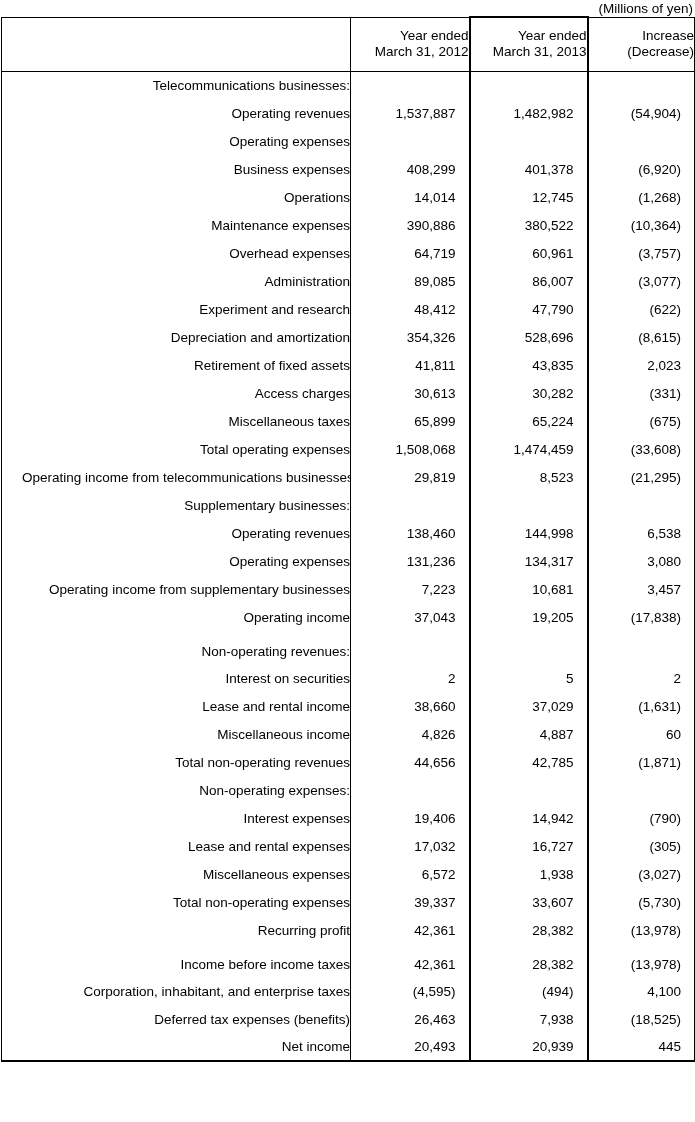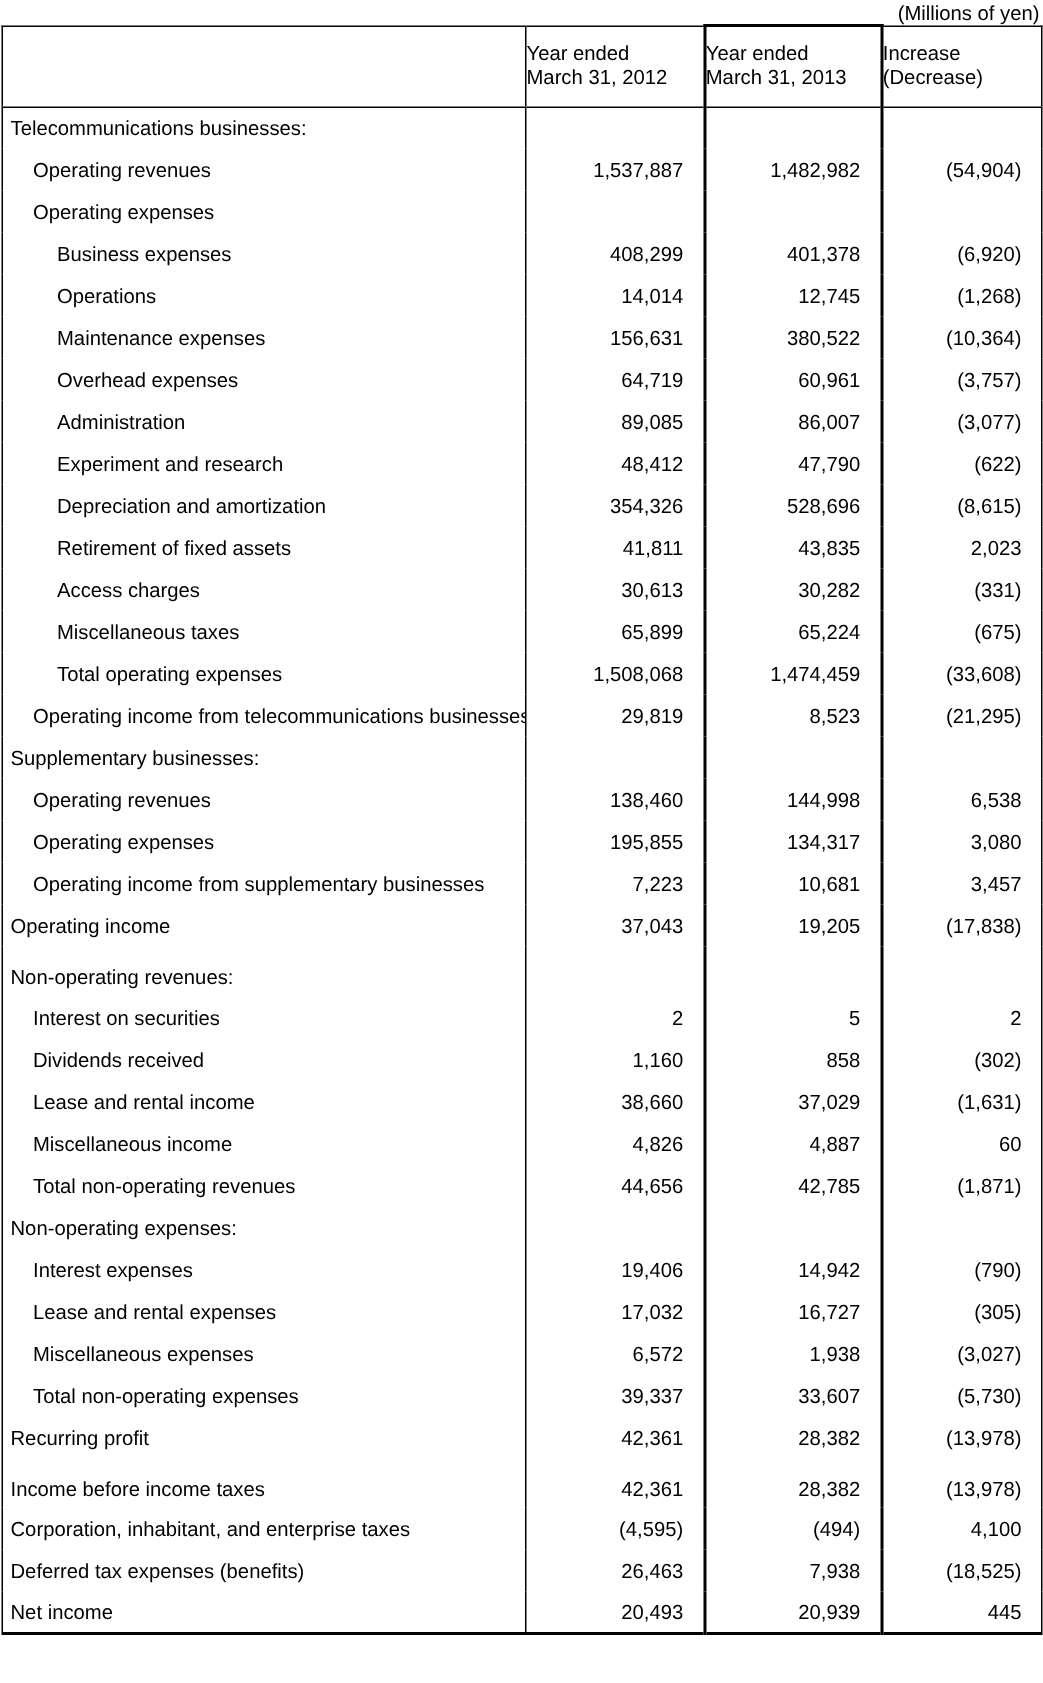--- a/index.html
+++ b/index.html
@@ -34,29 +34,29 @@
     border-bottom: 2.5px solid #000;
   }
   th, td {
     font-size: 13.5px;
     font-weight: normal;
     vertical-align: middle;
     overflow: hidden;
   }
   thead th {
     height: 54px;
-    text-align: left;
+    text-align: right;
     white-space: pre-line;
     line-height: 16px;
     border-bottom: 1px solid #000;
   }
   tbody tr { height: 28px; }
   tbody tr.tall { height: 33px; }
   tbody tr.tall td { padding-top: 8px; }
-  td.label { text-align: left; padding-left: 5px; white-space: nowrap; }
+  td.label { text-align: right; padding-left: 5px; white-space: nowrap; }
   tr.indent-1 td.label { padding-left: 20px; }
   tr.indent-2 td.label { padding-left: 36px; }
   td.num { text-align: right; padding-right: 13px; white-space: nowrap; }
   .col-y2012 { border-left: 1px solid #000; }
   .col-y2013 { border-left: 2.5px solid #000; border-right: 2.5px solid #000; }
   thead th.col-y2013 { border-top: 2.5px solid #000; border-bottom: 1px solid #000; }
 </style>
 </head>
 <body>
 
@@ -106,21 +106,21 @@
           <td class="num col-change">(6,920)</td>
         </tr>
         <tr class="indent-2">
           <td class="label">Operations</td>
           <td class="num col-y2012">14,014</td>
           <td class="num col-y2013">12,745</td>
           <td class="num col-change">(1,268)</td>
         </tr>
         <tr class="indent-2">
           <td class="label">Maintenance expenses</td>
-          <td class="num col-y2012">156,631</td>
+          <td class="num col-y2012">390,886</td>
           <td class="num col-y2013">380,522</td>
           <td class="num col-change">(10,364)</td>
         </tr>
         <tr class="indent-2">
           <td class="label">Overhead expenses</td>
           <td class="num col-y2012">64,719</td>
           <td class="num col-y2013">60,961</td>
           <td class="num col-change">(3,757)</td>
         </tr>
         <tr class="indent-2">
@@ -178,21 +178,21 @@
           <td class="num col-change"></td>
         </tr>
         <tr class="indent-1">
           <td class="label">Operating revenues</td>
           <td class="num col-y2012">138,460</td>
           <td class="num col-y2013">144,998</td>
           <td class="num col-change">6,538</td>
         </tr>
         <tr class="indent-1">
           <td class="label">Operating expenses</td>
-          <td class="num col-y2012">195,855</td>
+          <td class="num col-y2012">131,236</td>
           <td class="num col-y2013">134,317</td>
           <td class="num col-change">3,080</td>
         </tr>
         <tr class="indent-1">
           <td class="label">Operating income from supplementary businesses</td>
           <td class="num col-y2012">7,223</td>
           <td class="num col-y2013">10,681</td>
           <td class="num col-change">3,457</td>
         </tr>
         <tr class="indent-0">
@@ -205,26 +205,20 @@
           <td class="label">Non-operating revenues:</td>
           <td class="num col-y2012"></td>
           <td class="num col-y2013"></td>
           <td class="num col-change"></td>
         </tr>
         <tr class="indent-1">
           <td class="label">Interest on securities</td>
           <td class="num col-y2012">2</td>
           <td class="num col-y2013">5</td>
           <td class="num col-change">2</td>
-        </tr>
-        <tr class="indent-1">
-          <td class="label">Dividends received</td>
-          <td class="num col-y2012">1,160</td>
-          <td class="num col-y2013">858</td>
-          <td class="num col-change">(302)</td>
         </tr>
         <tr class="indent-1">
           <td class="label">Lease and rental income</td>
           <td class="num col-y2012">38,660</td>
           <td class="num col-y2013">37,029</td>
           <td class="num col-change">(1,631)</td>
         </tr>
         <tr class="indent-1">
           <td class="label">Miscellaneous income</td>
           <td class="num col-y2012">4,826</td>

